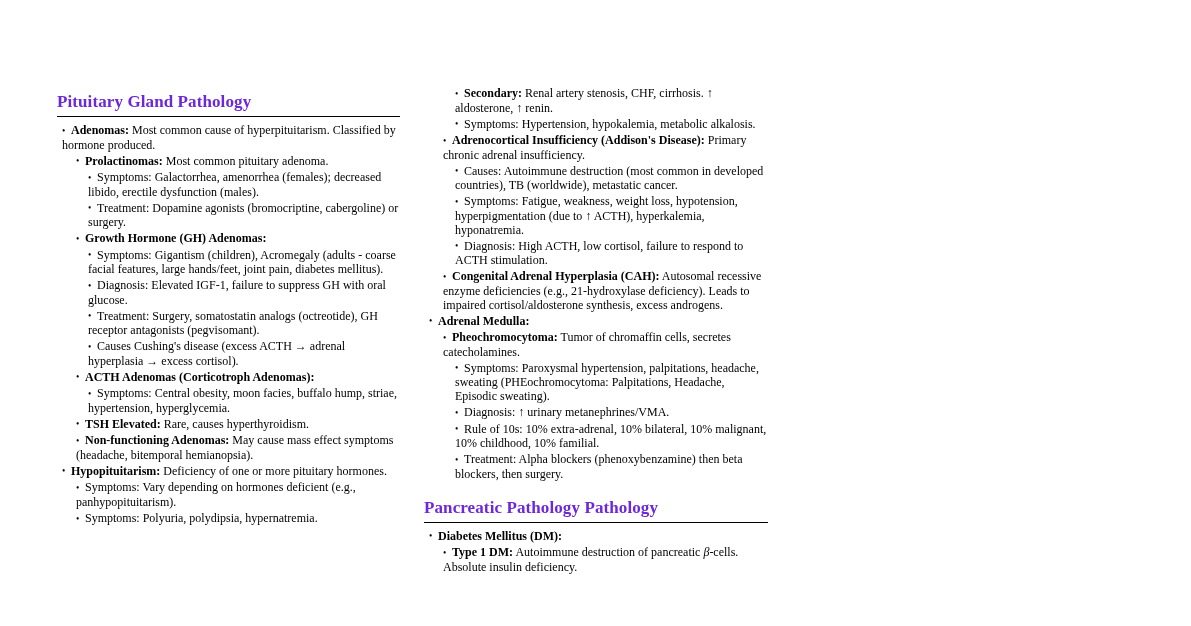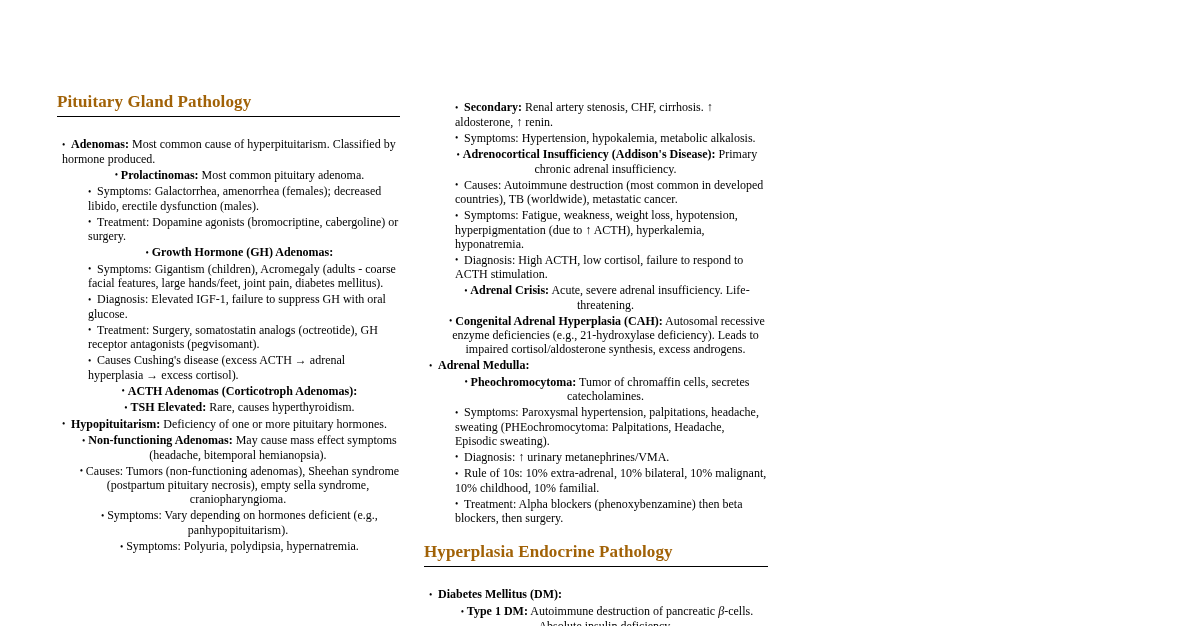--- a/index.html
+++ b/index.html
@@ -28,39 +28,39 @@
     overflow: visible;
   }
   #left-column  { left: 57px;  top: 92px; width: 343px; }
   #right-column { left: 424px; top: 80px; width: 344px; }
 
   .col-heading {
     font-size: 17px;
     font-weight: bold;
     line-height: 20px;
     letter-spacing: 0.1px;
-    color: #a16207;
+    color: #6d28d9;
   }
   .rule {
     border: 0;
     border-top: 1.8px solid #000000;
     margin: 4px 0 0 0;
   }
-  .list { margin-top: 20px; }
+  .list { margin-top: 6px; }
   .heading-block { margin-top: 17px; }
 
   .item {
     font-size: 12px;
     line-height: 14px;
     margin-top: 2px;
     color: #000000;
     text-align: left;
   }
   .item.lv1 { padding-left: 5px;  }
-  .item.lv2 { padding-left: 19px; text-align: center; }
+  .item.lv2 { padding-left: 19px; }
   .item.lv3 { padding-left: 31px; }
   .bullet {
     display: inline-block;
     width: 9px;
     font-size: 9.5px;
     vertical-align: 0.05em;
     color: #000000;
   }
   .item b { font-weight: bold; }
   .item i { font-style: italic; }
@@ -77,48 +77,47 @@
         <div class="item lv1"><span class="bullet">•</span><b>Adenomas:</b> Most common cause of hyperpituitarism. Classified by hormone produced.</div>
         <div class="item lv2"><span class="bullet">•</span><b>Prolactinomas:</b> Most common pituitary adenoma.</div>
         <div class="item lv3"><span class="bullet">•</span>Symptoms: Galactorrhea, amenorrhea (females); decreased libido, erectile dysfunction (males).</div>
         <div class="item lv3"><span class="bullet">•</span>Treatment: Dopamine agonists (bromocriptine, cabergoline) or surgery.</div>
         <div class="item lv2"><span class="bullet">•</span><b>Growth Hormone (GH) Adenomas:</b></div>
         <div class="item lv3"><span class="bullet">•</span>Symptoms: Gigantism (children), Acromegaly (adults - coarse facial features, large hands/feet, joint pain, diabetes mellitus).</div>
         <div class="item lv3"><span class="bullet">•</span>Diagnosis: Elevated IGF-1, failure to suppress GH with oral glucose.</div>
         <div class="item lv3"><span class="bullet">•</span>Treatment: Surgery, somatostatin analogs (octreotide), GH receptor antagonists (pegvisomant).</div>
         <div class="item lv3"><span class="bullet">•</span>Causes Cushing's disease (excess ACTH → adrenal hyperplasia → excess cortisol).</div>
         <div class="item lv2"><span class="bullet">•</span><b>ACTH Adenomas (Corticotroph Adenomas):</b></div>
+        <div class="item lv3"><span class="bullet">•</span>Symptoms: Central obesity, moon facies, buffalo hump, striae, hypertension, hyperglycemia.</div>
         <div class="item lv2"><span class="bullet">•</span><b>TSH Elevated:</b> Rare, causes hyperthyroidism.</div>
+        <div class="item lv2"><span class="bullet">•</span><b>Non-functioning Adenomas:</b> May cause mass effect symptoms (headache, bitemporal hemianopsia).</div>
         <div class="item lv1"><span class="bullet">•</span><b>Hypopituitarism:</b> Deficiency of one or more pituitary hormones.</div>
-        <div class="item lv2"><span class="bullet">•</span><b>Non-functioning Adenomas:</b> May cause mass effect symptoms (headache, bitemporal hemianopsia).</div>
-        <div class="item lv2"><span class="bullet">•</span>Causes: Tumors (non-functioning adenomas), Sheehan syndrome (postpartum pituitary necrosis), empty sella syndrome, craniopharyngioma.</div>
         <div class="item lv2"><span class="bullet">•</span>Symptoms: Vary depending on hormones deficient (e.g., panhypopituitarism).</div>
         <div class="item lv2"><span class="bullet">•</span>Symptoms: Polyuria, polydipsia, hypernatremia.</div>
       </div>
   </div>
 
   <div class="column" id="right-column">
     <div class="list">
         <div class="item lv3"><span class="bullet">•</span><b>Secondary:</b> Renal artery stenosis, CHF, cirrhosis. ↑ aldosterone, ↑ renin.</div>
         <div class="item lv3"><span class="bullet">•</span>Symptoms: Hypertension, hypokalemia, metabolic alkalosis.</div>
         <div class="item lv2"><span class="bullet">•</span><b>Adrenocortical Insufficiency (Addison's Disease):</b> Primary chronic adrenal insufficiency.</div>
         <div class="item lv3"><span class="bullet">•</span>Causes: Autoimmune destruction (most common in developed countries), TB (worldwide), metastatic cancer.</div>
         <div class="item lv3"><span class="bullet">•</span>Symptoms: Fatigue, weakness, weight loss, hypotension, hyperpigmentation (due to ↑ ACTH), hyperkalemia, hyponatremia.</div>
         <div class="item lv3"><span class="bullet">•</span>Diagnosis: High ACTH, low cortisol, failure to respond to ACTH stimulation.</div>
-        <div class="item lv2"><span class="bullet">•</span><b>Adrenal Crisis:</b> Acute, severe adrenal insufficiency. Life-threatening.</div>
         <div class="item lv2"><span class="bullet">•</span><b>Congenital Adrenal Hyperplasia (CAH):</b> Autosomal recessive enzyme deficiencies (e.g., 21-hydroxylase deficiency). Leads to impaired cortisol/aldosterone synthesis, excess androgens.</div>
         <div class="item lv1"><span class="bullet">•</span><b>Adrenal Medulla:</b></div>
         <div class="item lv2"><span class="bullet">•</span><b>Pheochromocytoma:</b> Tumor of chromaffin cells, secretes catecholamines.</div>
         <div class="item lv3"><span class="bullet">•</span>Symptoms: Paroxysmal hypertension, palpitations, headache, sweating (PHEochromocytoma: Palpitations, Headache, Episodic sweating).</div>
         <div class="item lv3"><span class="bullet">•</span>Diagnosis: ↑ urinary metanephrines/VMA.</div>
         <div class="item lv3"><span class="bullet">•</span>Rule of 10s: 10% extra-adrenal, 10% bilateral, 10% malignant, 10% childhood, 10% familial.</div>
         <div class="item lv3"><span class="bullet">•</span>Treatment: Alpha blockers (phenoxybenzamine) then beta blockers, then surgery.</div>
       </div>
     <div class="heading-block">
-      <div class="col-heading">Hyperplasia Endocrine Pathology</div>
+      <div class="col-heading">Pancreatic Pathology Pathology</div>
       <hr class="rule">
     </div>
     <div class="list">
         <div class="item lv1"><span class="bullet">•</span><b>Diabetes Mellitus (DM):</b></div>
         <div class="item lv2"><span class="bullet">•</span><b>Type 1 DM:</b> Autoimmune destruction of pancreatic <i>β</i>-cells. Absolute insulin deficiency.</div>
       </div>
   </div>
 
 </div>
 

